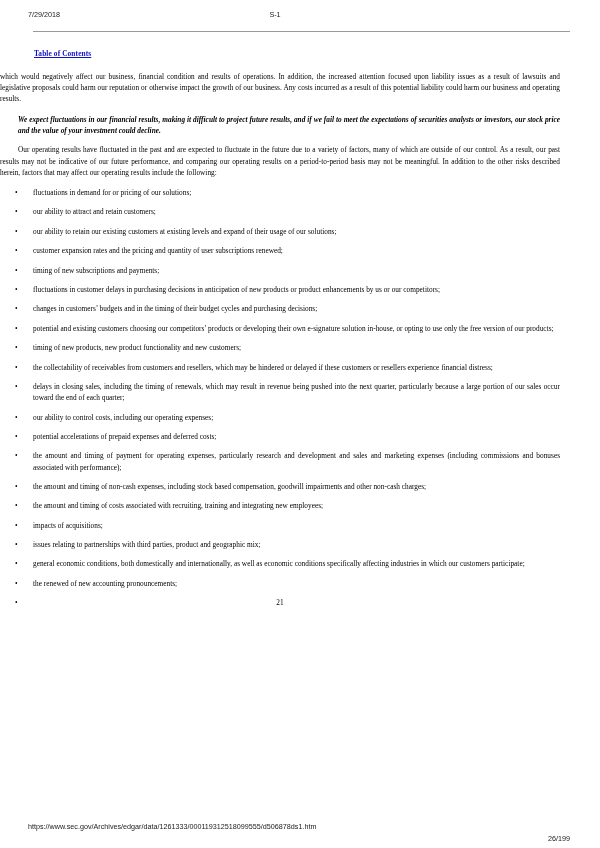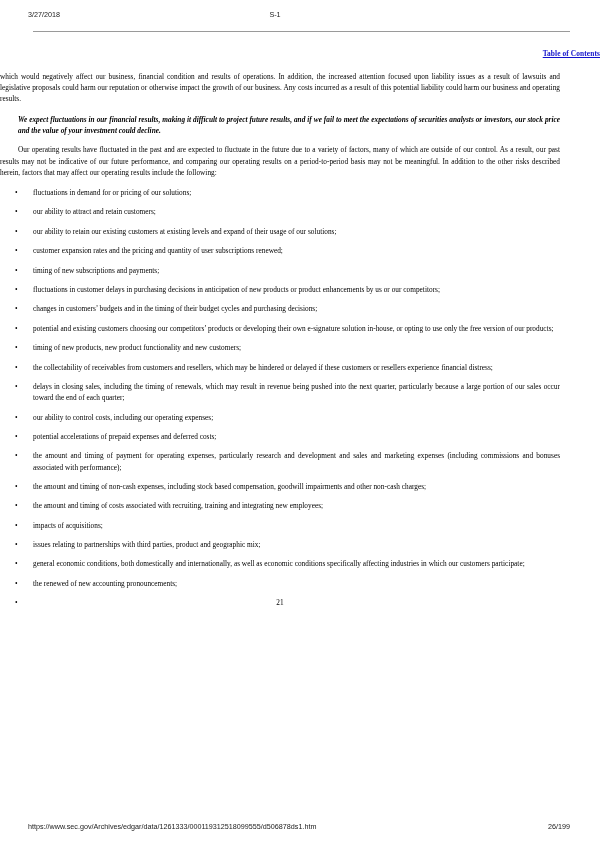--- a/index.html
+++ b/index.html
@@ -56,21 +56,20 @@
   .page-body {
     position: absolute;
     top: 42px;
     left: 0;
     width: 600px;
   }
 
   .toc-link-wrap {
     padding-left: 34px;
     margin-bottom: 11px;
-    text-align: right;
   }
   a.toc-link {
     font-family: "Liberation Serif", "DejaVu Serif", serif;
     font-size: 7.4px;
     font-weight: bold;
     color: #1111cc;
     text-decoration: underline;
     letter-spacing: 0.1px;
   }
 
@@ -142,29 +141,29 @@
   }
   .print-footer .pf-left {
     position: absolute;
     left: 28px;
     top: 0;
     white-space: nowrap;
   }
   .print-footer .pf-right {
     position: absolute;
     right: 30px;
-    top: 0;
+    top: 12px;
     white-space: nowrap;
   }
 </style>
 </head>
 <body>
 
 <div class="print-header">
-  <span class="ph-left">3/27/2018</span>
+  <span class="ph-left">7/29/2018</span>
   <span class="ph-center">S-1</span>
 </div>
 <div class="header-rule"></div>
 
 <div class="page-body">
 
   <div class="toc-link-wrap">
     <a href="#" class="toc-link">Table of Contents</a>
   </div>
 

